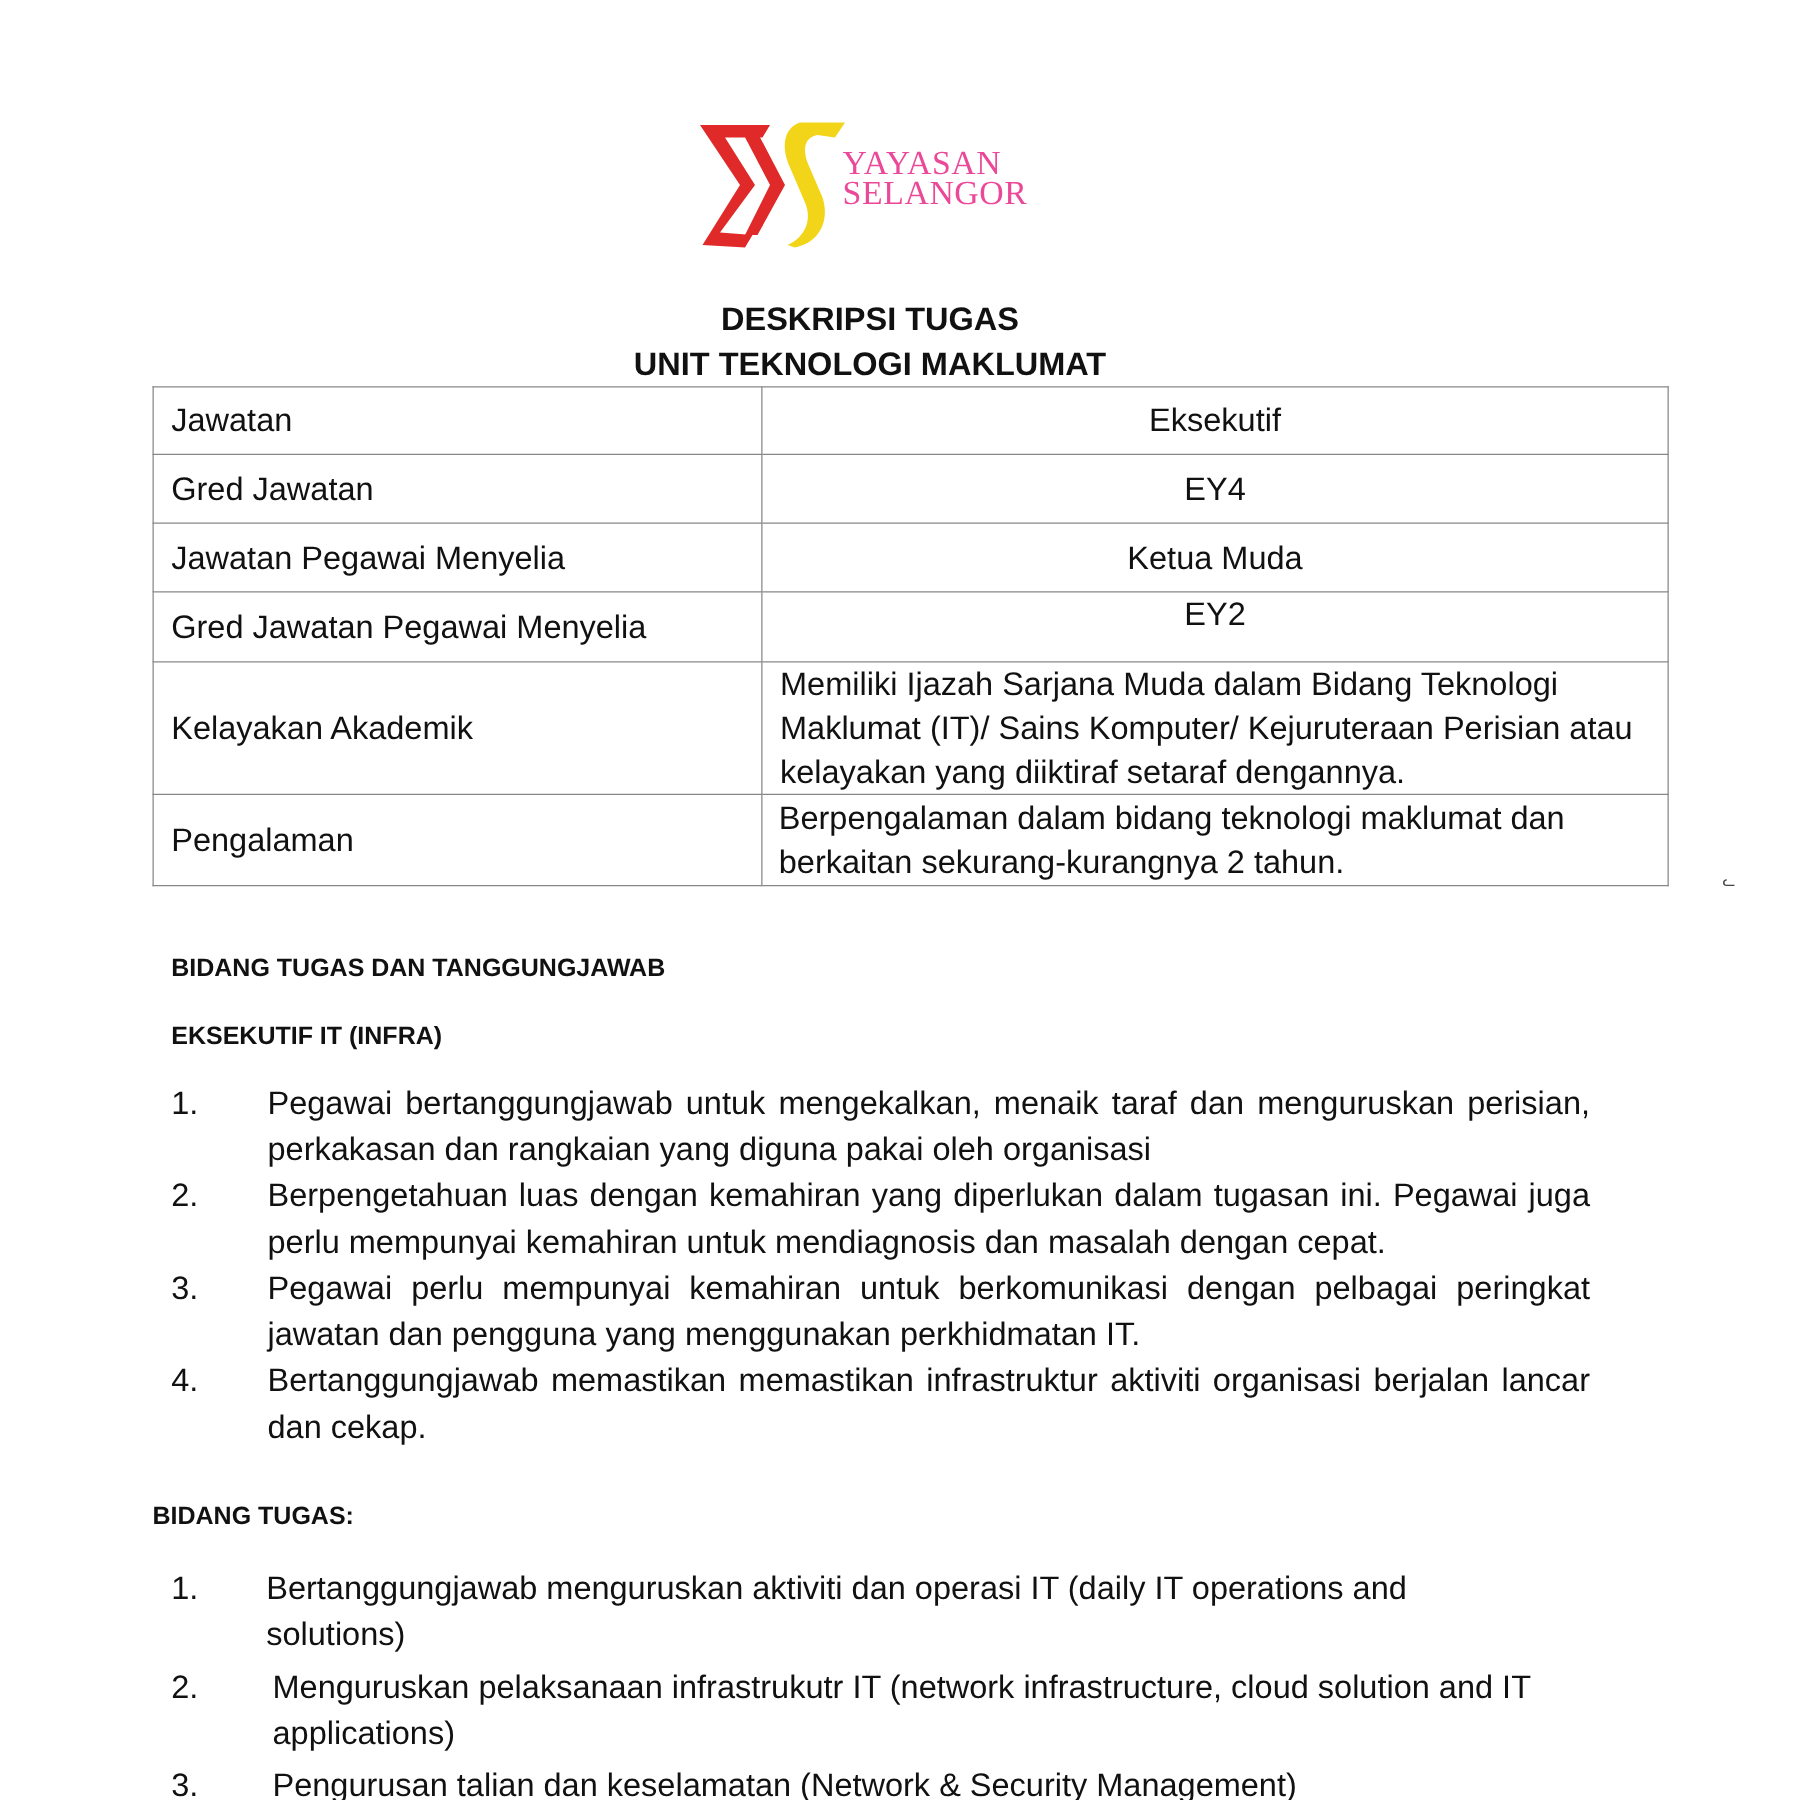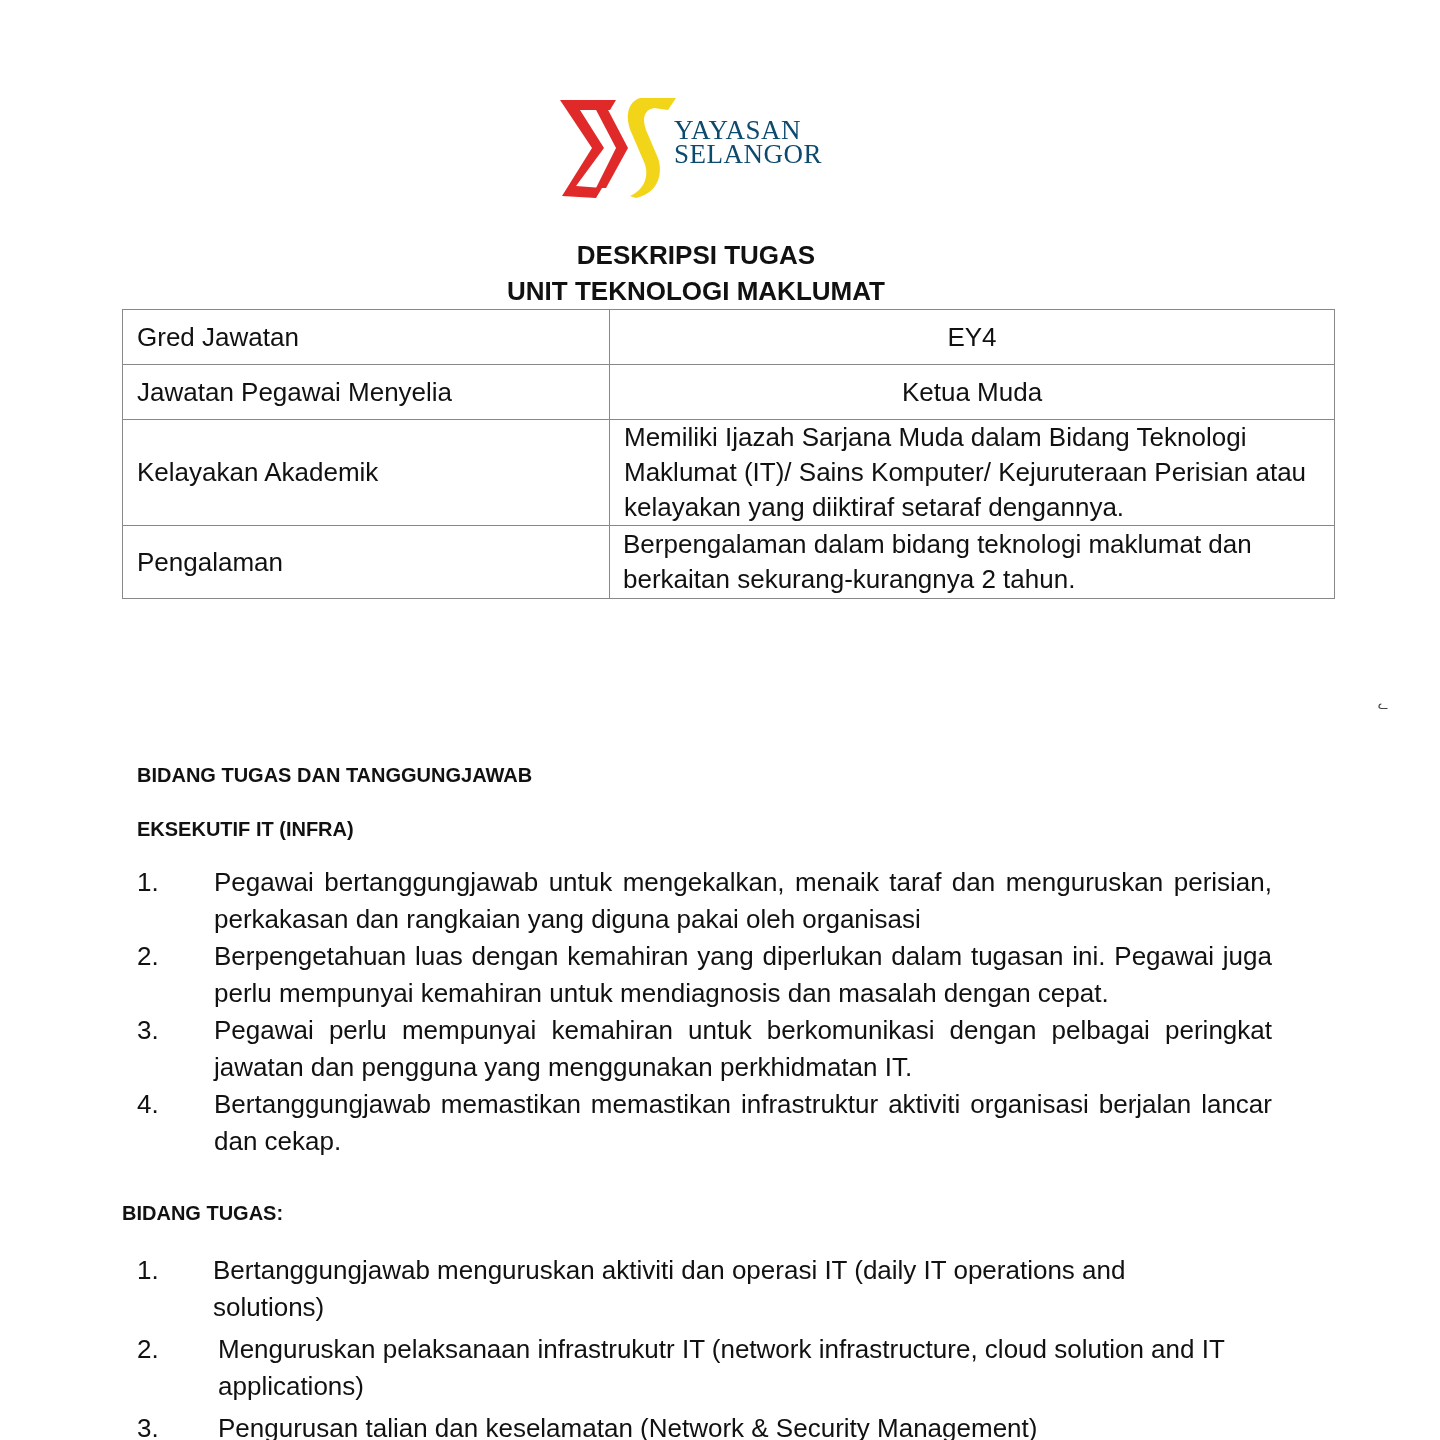--- a/index.html
+++ b/index.html
@@ -1,21 +1,21 @@
 <!DOCTYPE html>
 <html><head>
 <meta charset="utf-8">
 <style>
   html, body { margin:0; padding:0; background:#ffffff; }
   body { width:1440px; height:1440px; position:relative; overflow:hidden;
          font-family:"Liberation Sans", sans-serif; color:#111; }
   .logo { position:absolute; left:558px; top:96px; width:270px; height:106px; }
   .logo svg { position:absolute; left:0; top:0; }
   .logo-text { position:absolute; left:116px; top:22px; font-family:"Liberation Serif", serif;
-               color:#0c4a6e; font-size:27px; line-height:24px; letter-spacing:0.5px; }
+               color:#ec4899; font-size:27px; line-height:24px; letter-spacing:0.5px; }
   .title { position:absolute; left:0; width:1392px; text-align:center; font-weight:bold; font-size:26px; }
   table.info { position:absolute; left:122px; top:309px; width:1213px; border-collapse:collapse; font-size:26px; }
   table.info td { border:1.5px solid #888; padding:0 14px; vertical-align:middle; line-height:35px; }
   table.info td.lbl { width:458px; }
   table.info td.val { text-align:center; }
   table.info td.val.left { text-align:left; }
   .h { position:absolute; font-weight:bold; font-size:20px; }
   .ol { position:absolute; left:137px; width:1135px; font-size:26px; line-height:37px; }
   .li { display:flex; }
   .li .num { width:77px; flex:none; }
@@ -36,27 +36,35 @@
     <div>YAYASAN</div>
     <div>SELANGOR</div>
   </div>
 </div>
 
 <div class="title" style="top:240px;">DESKRIPSI TUGAS</div>
 <div class="title" style="top:276px;">UNIT TEKNOLOGI MAKLUMAT</div>
 
 <table class="info">
   <tbody>
+      <tr style="height:54px;">
+    <td class="lbl">Jawatan</td>
+    <td class="val">Eksekutif</td>
+  </tr>
   <tr style="height:55px;">
     <td class="lbl">Gred Jawatan</td>
     <td class="val">EY4</td>
   </tr>
   <tr style="height:55px;padding-left:40px;">
     <td class="lbl">Jawatan Pegawai Menyelia</td>
     <td class="val">Ketua Muda</td>
+  </tr>
+  <tr style="height:56px;">
+    <td class="lbl">Gred Jawatan Pegawai Menyelia</td>
+    <td class="val" style="vertical-align:top;">EY2</td>
   </tr>
   <tr style="height:106px;">
     <td class="lbl">Kelayakan Akademik</td>
     <td class="val left">Memiliki Ijazah Sarjana Muda dalam Bidang Teknologi Maklumat (IT)/ Sains Komputer/ Kejuruteraan Perisian atau kelayakan yang diiktiraf setaraf dengannya.</td>
   </tr>
   <tr style="height:73px;">
     <td class="lbl">Pengalaman</td>
     <td class="val left" style="padding-left:13px;">Berpengalaman dalam bidang teknologi maklumat dan berkaitan sekurang-kurangnya 2 tahun.</td>
   </tr>
 </tbody>

